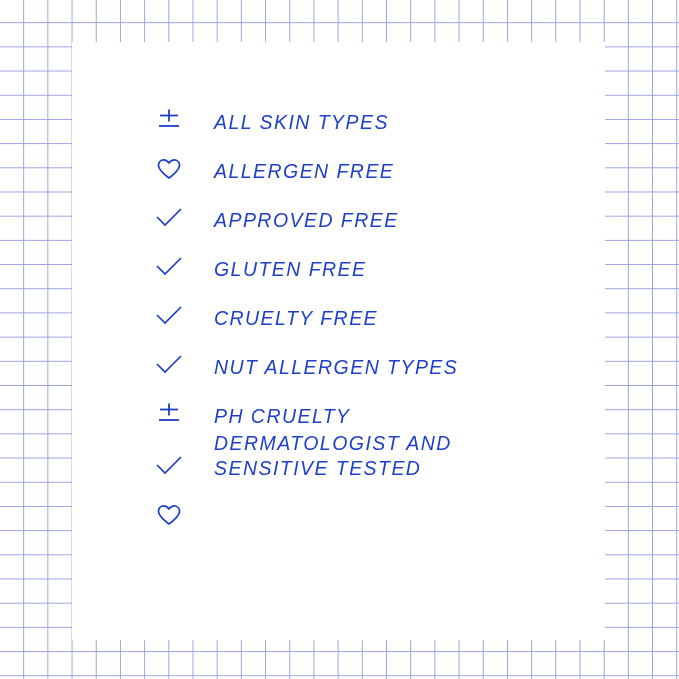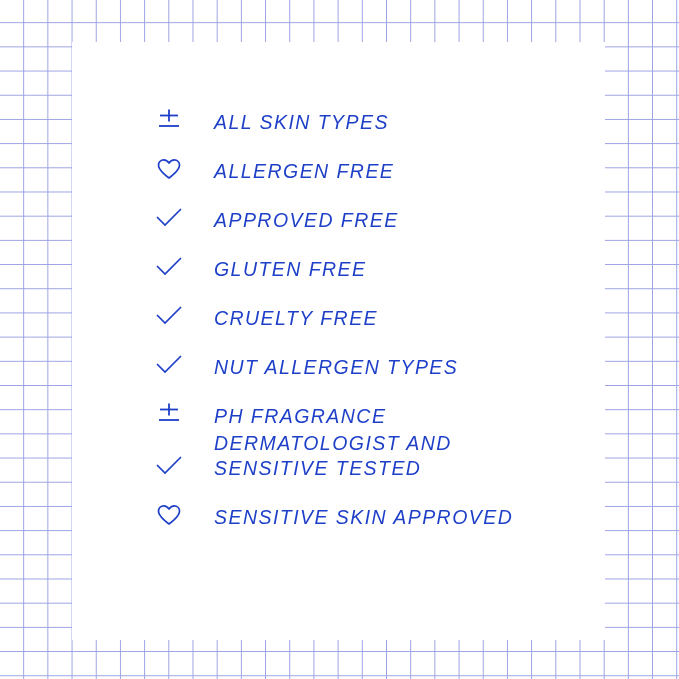--- a/index.html
+++ b/index.html
@@ -143,37 +143,36 @@
       </div>
 
       <div class="benefit-row">
         <span class="benefit-icon">
           <svg width="26" height="24" viewBox="0 0 26 24" fill="none" stroke="#1e3fc8" stroke-width="1.8" stroke-linecap="butt">
             <line x1="13" y1="1.5" x2="13" y2="13.5"></line>
             <line x1="4" y1="7.5" x2="22" y2="7.5"></line>
             <line x1="3" y1="18" x2="23" y2="18"></line>
           </svg>
         </span>
-        <span class="benefit-label">PH FRAGRANCE</span>
+        <span class="benefit-label">PH CRUELTY</span>
       </div>
 
       <div class="benefit-row">
         <span class="benefit-icon">
           <svg width="28" height="24" viewBox="0 0 28 24" fill="none" stroke="#1e3fc8" stroke-width="1.7" stroke-linecap="butt" stroke-linejoin="miter">
             <polyline points="2,11 10,19 26,3"></polyline>
           </svg>
         </span>
         <span class="benefit-label">DERMATOLOGIST AND
 SENSITIVE TESTED</span>
       </div>
 
       <div class="benefit-row">
         <span class="benefit-icon">
           <svg width="26" height="24" viewBox="0 0 26 24" fill="none" stroke="#1e3fc8" stroke-width="1.7" stroke-linecap="round" stroke-linejoin="round">
             <path d="M13 21 C13 21 2.5 13.6 2.5 8.2 C2.5 4.9 5.0 2.8 7.7 2.8 C10.1 2.8 11.9 4.3 13 6.1 C14.1 4.3 15.9 2.8 18.3 2.8 C21.0 2.8 23.5 4.9 23.5 8.2 C23.5 13.6 13 21 13 21 Z"></path>
           </svg>
         </span>
-        <span class="benefit-label">SENSITIVE SKIN APPROVED</span>
       </div>
 
     </div>
   </div>
 </div>
 
 </body></html>

